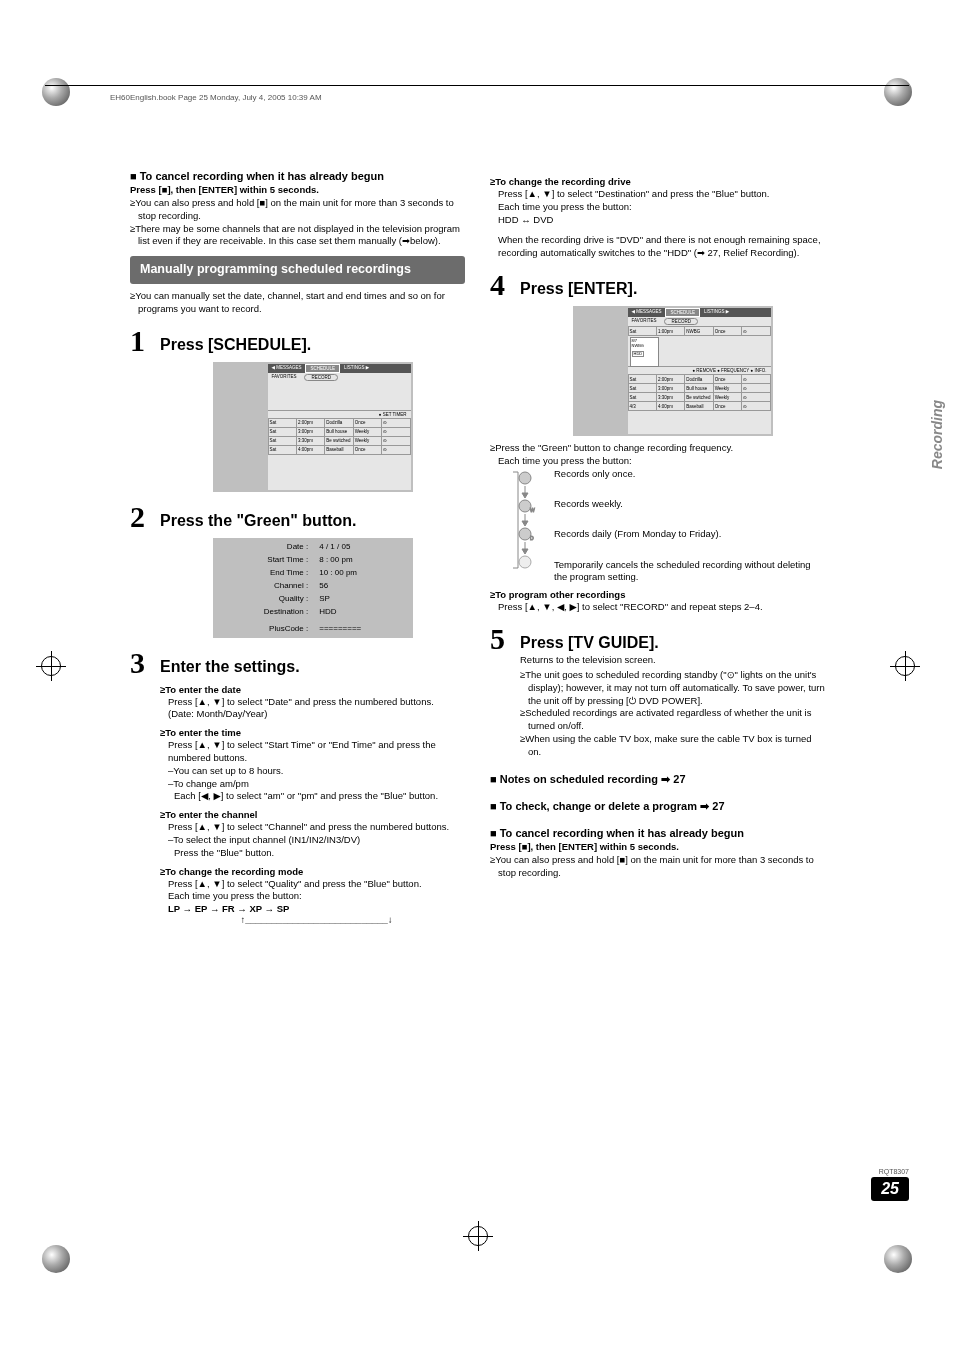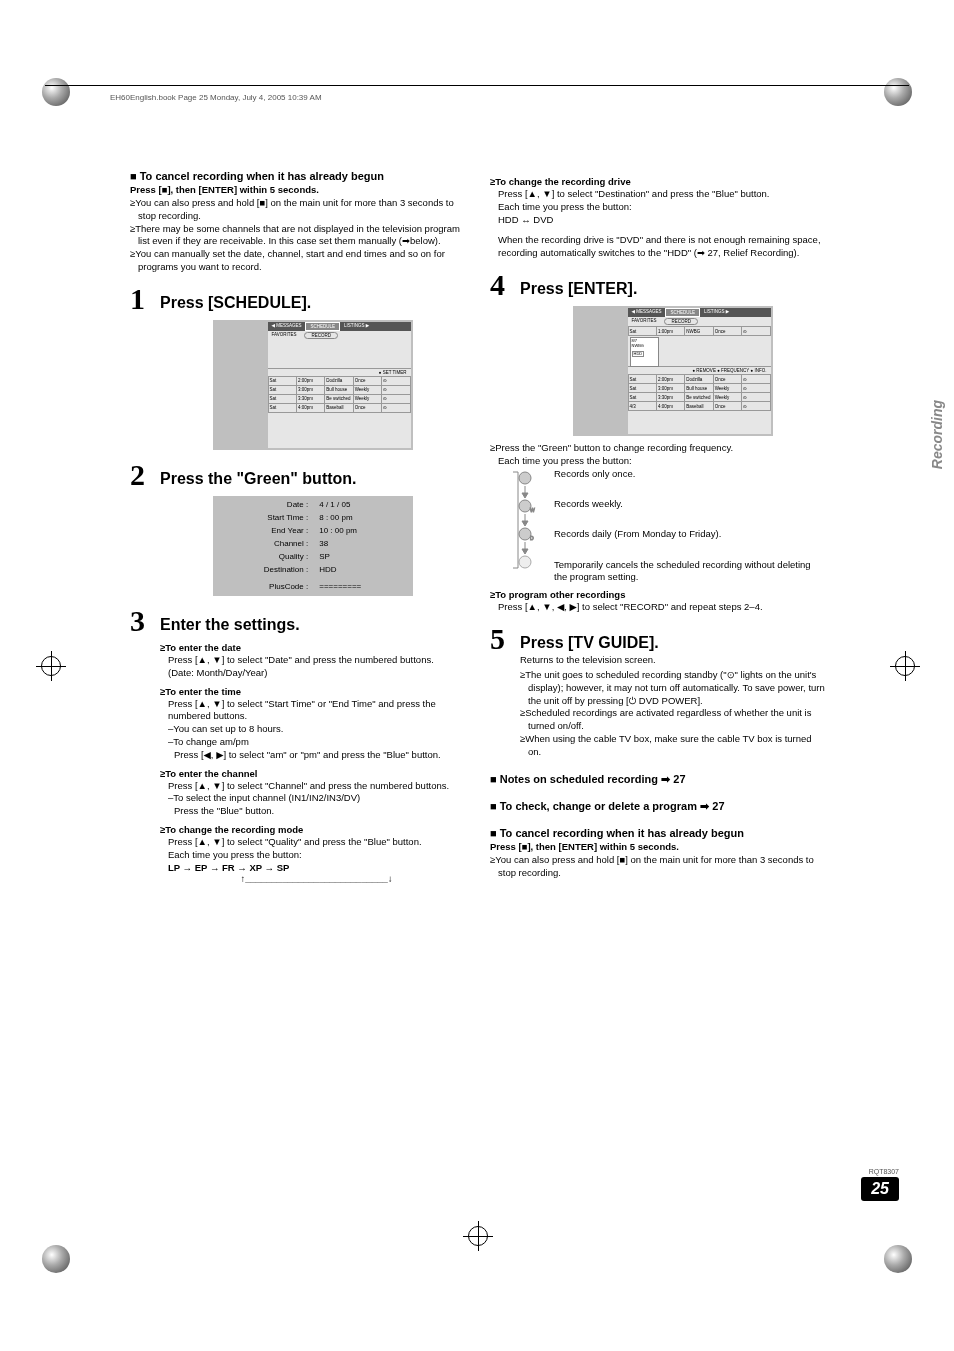--- a/index.html
+++ b/index.html
@@ -199,21 +199,21 @@
     top: 400px;
     transform: rotate(-90deg);
     transform-origin: right top;
     font-weight: bold;
     font-style: italic;
     font-size: 14px;
     color: #888;
   }
   .page-num-box {
     position: absolute;
-    right: 55px;
+    right: 45px;
     bottom: 150px;
     text-align: right;
   }
   .rqt {
     font-size: 7px;
     color: #555;
     display: block;
     margin-bottom: 2px;
   }
   .page-num {
@@ -281,20 +281,21 @@
     <div class="two-col">
 
       <div class="col">
         <div class="bullet-sq">■ To cancel recording when it has already begun</div>
         <div class="sub-bold">Press [■], then [ENTER] within 5 seconds.</div>
         <ul class="notes">
           <li>≥You can also press and hold [■] on the main unit for more than 3 seconds to stop recording.</li>
           <li>≥There may be some channels that are not displayed in the television program list even if they are receivable. In this case set them manually (➡below).</li>
         </ul>
 
+        <div class="section-bar">Manually programming scheduled recordings</div>
         <ul class="notes">
           <li>≥You can manually set the date, channel, start and end times and so on for programs you want to record.</li>
         </ul>
 
         <div class="step-row">
           <div class="step-num">1</div>
           <div class="step-title">Press [SCHEDULE].</div>
         </div>
         <div class="step-body">
           <div class="mini-screen">
@@ -356,26 +357,26 @@
               <tbody>
                   <tr>
                     <td>Date :</td>
                     <td>4 /  1 / 05</td>
                   </tr>
               <tr>
                     <td>Start Time :</td>
                     <td>8 : 00 pm</td>
                   </tr>
               <tr>
-                    <td>End Year :</td>
+                    <td>End Time :</td>
                     <td>10 : 00 pm</td>
                   </tr>
               <tr>
                     <td>Channel :</td>
-                    <td>38</td>
+                    <td>56</td>
                   </tr>
               <tr>
                     <td>Quality :</td>
                     <td>SP</td>
                   </tr>
               <tr>
                     <td>Destination :</td>
                     <td>HDD</td>
                   </tr>
               <tr>
@@ -397,21 +398,21 @@
         </div>
         <div class="step-body">
           <div class="sub-heading">≥To enter the date</div>
           <div class="indent-body">Press [▲, ▼] to select "Date" and press the numbered buttons.</div>
           <div class="indent-body">(Date: Month/Day/Year)</div>
 
           <div class="sub-heading">≥To enter the time</div>
           <div class="indent-body">Press [▲, ▼] to select "Start Time" or "End Time" and press the numbered buttons.</div>
           <div class="dash-list">–You can set up to 8 hours.</div>
           <div class="dash-list">–To change am/pm</div>
-          <div class="indent-body" style="padding-left:14px">Press [◀, ▶] to select "am" or "pm" and press the "Blue" button.</div>
+          <div class="indent-body" style="padding-left:14px">Each [◀, ▶] to select "am" or "pm" and press the "Blue" button.</div>
 
           <div class="sub-heading">≥To enter the channel</div>
           <div class="indent-body">Press [▲, ▼] to select "Channel" and press the numbered buttons.</div>
           <div class="dash-list">–To select the input channel (IN1/IN2/IN3/DV)</div>
           <div class="indent-body" style="padding-left:14px">Press the "Blue" button.</div>
 
           <div class="sub-heading">≥To change the recording mode</div>
           <div class="indent-body">Press [▲, ▼] to select "Quality" and press the "Blue" button.</div>
           <div class="indent-body">Each time you press the button:</div>
           <div class="lp-line">LP  →  EP  →  FR  →  XP  →  SP</div>

